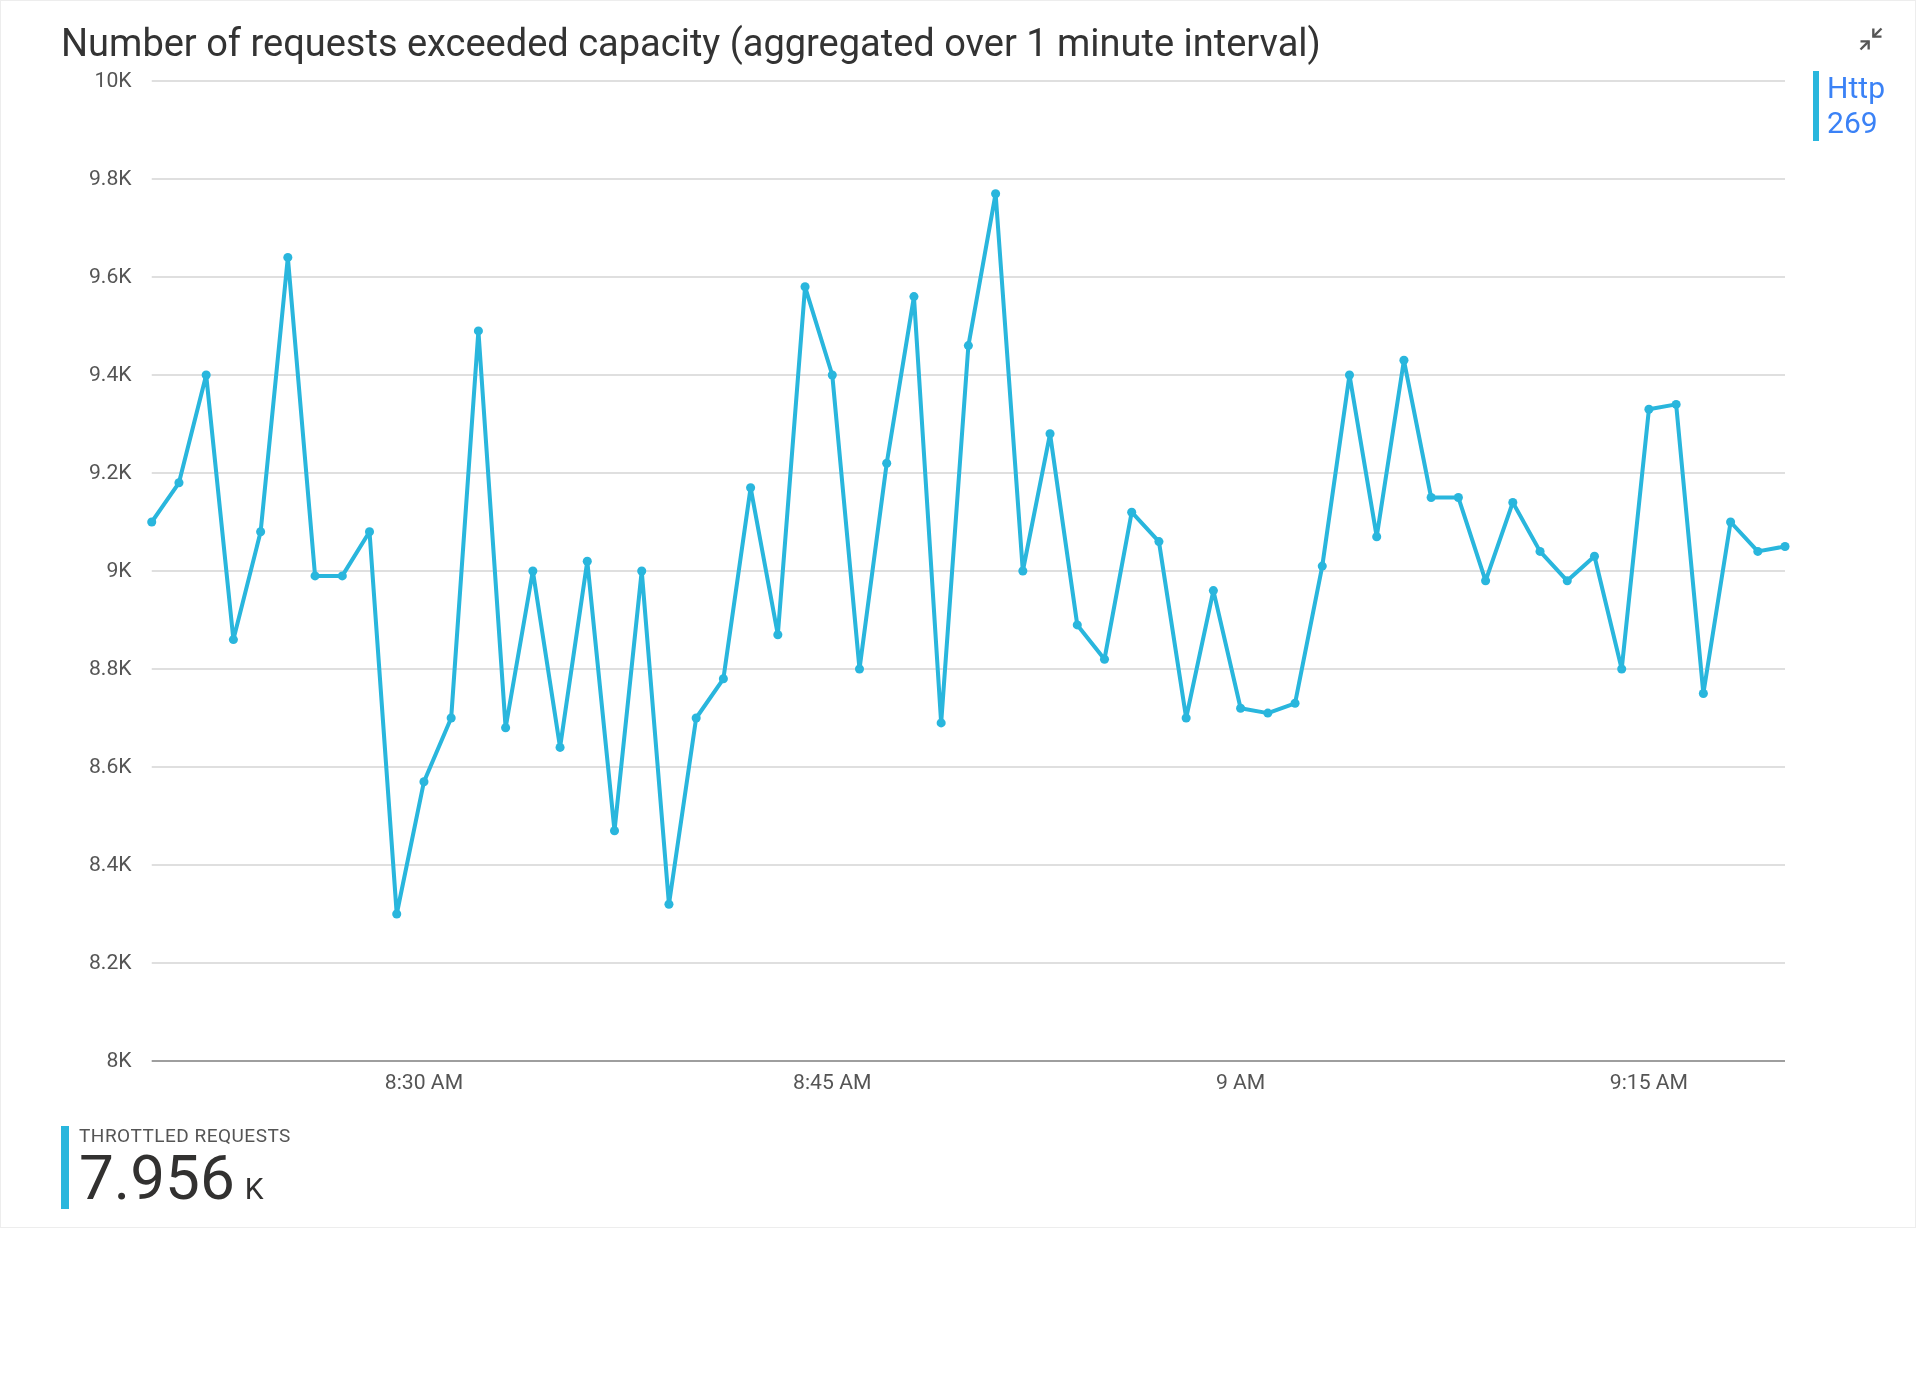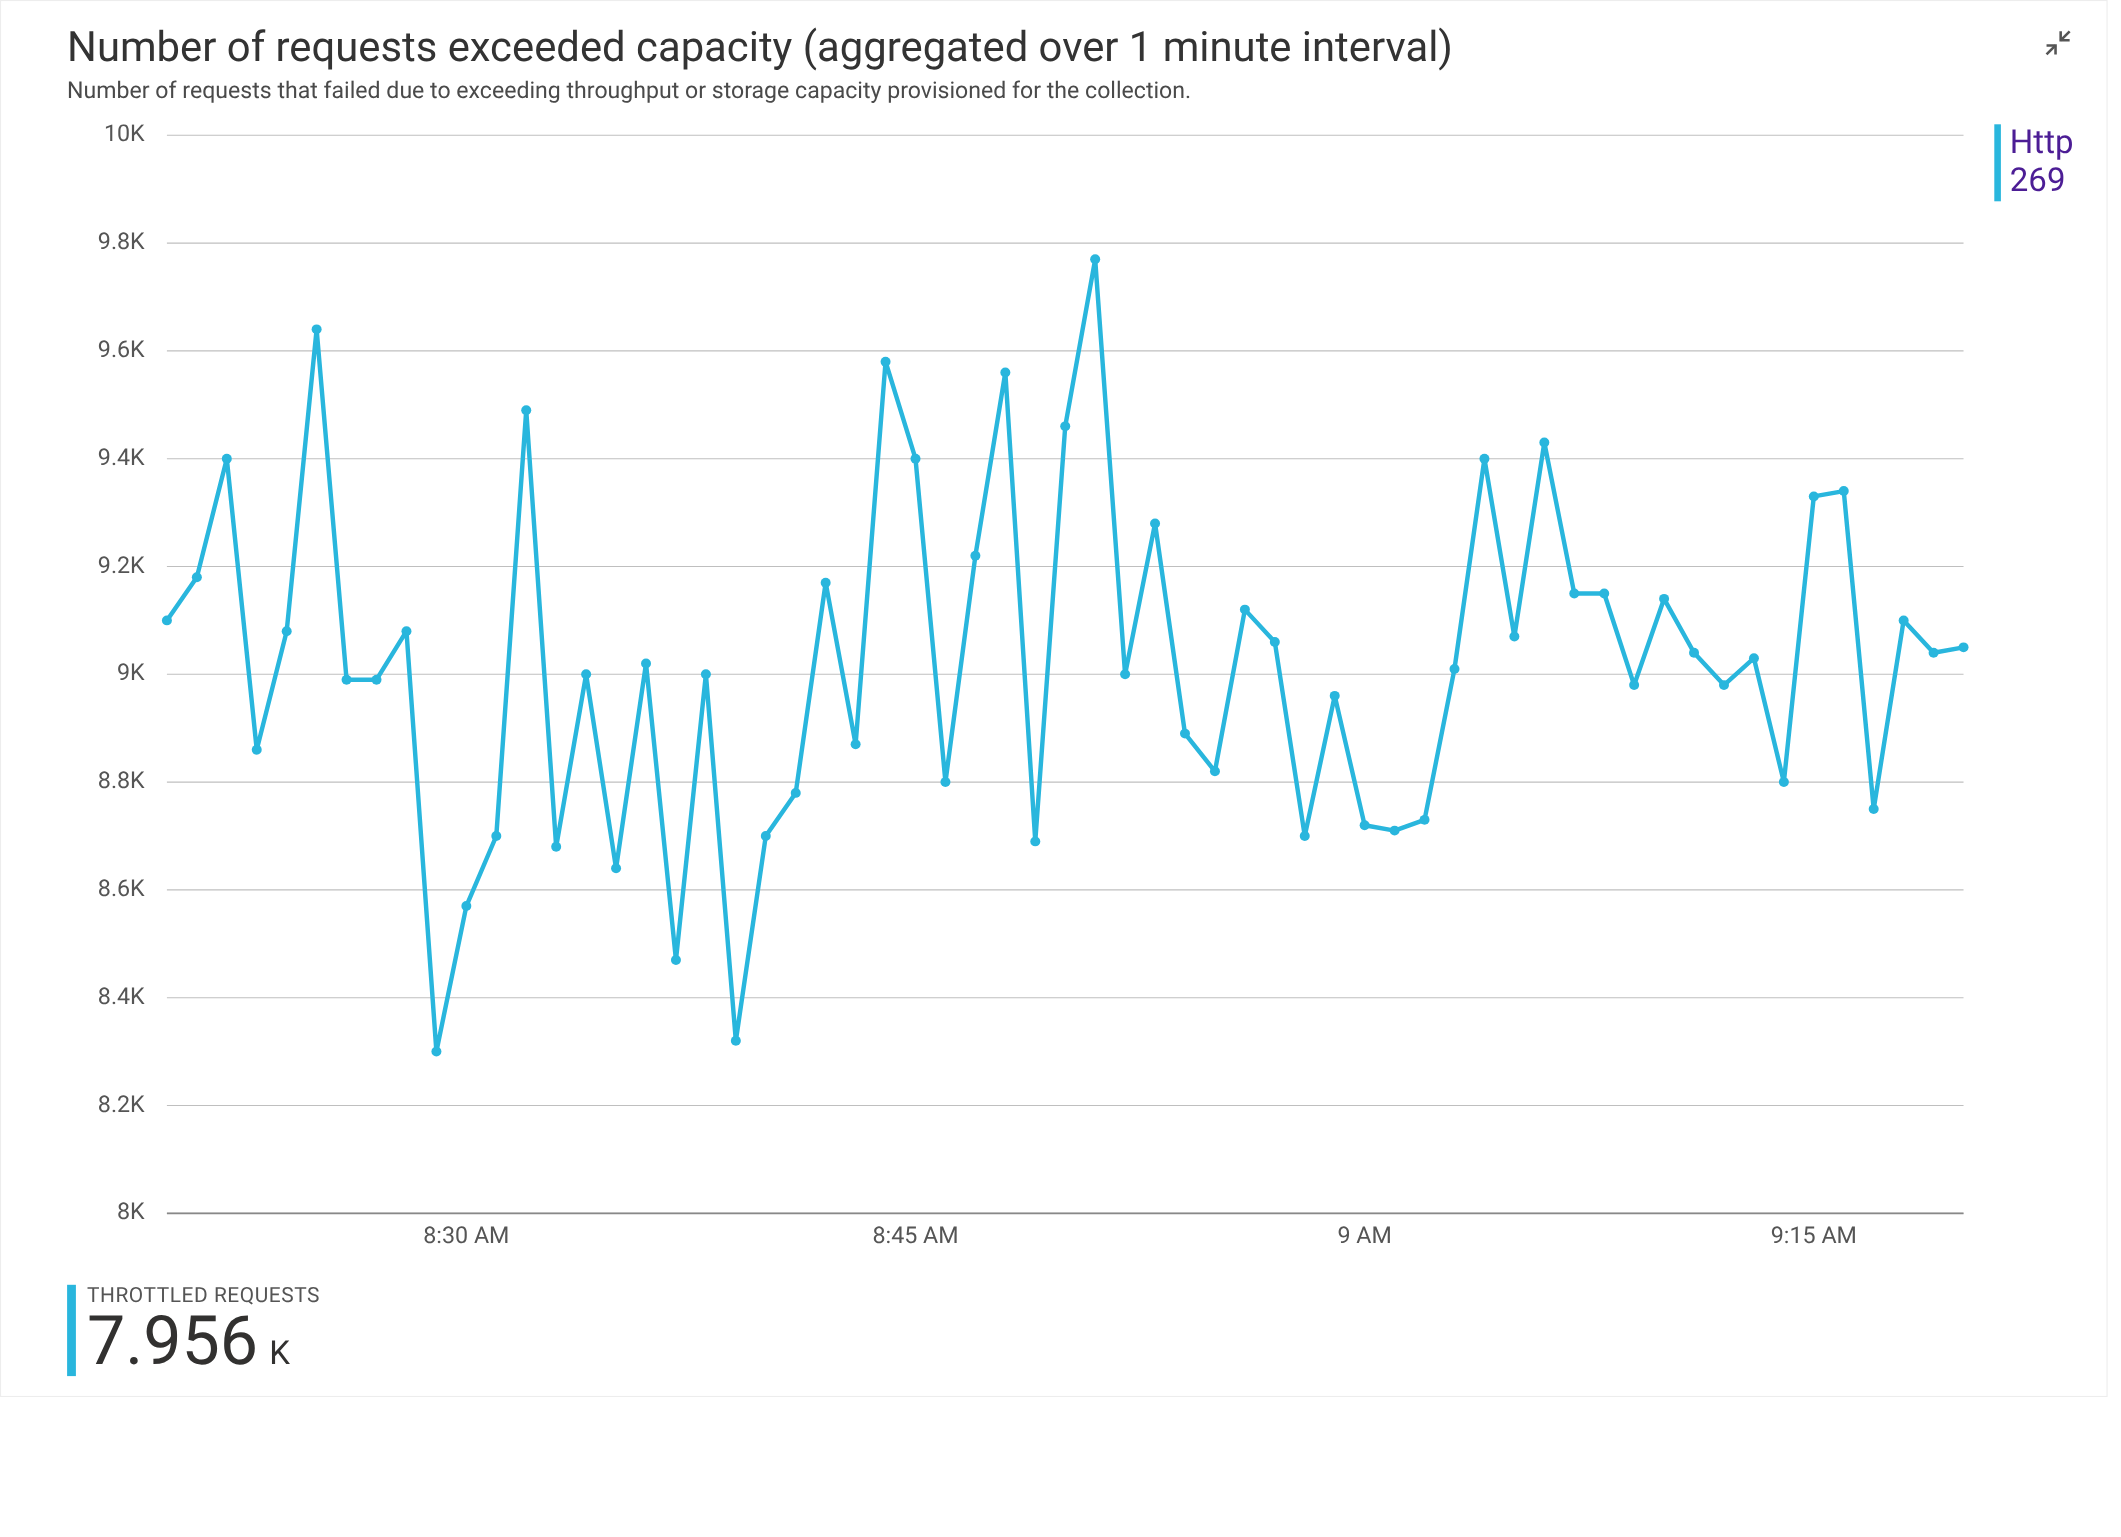--- a/index.html
+++ b/index.html
@@ -89,21 +89,21 @@
     align-items: flex-start;
   }
   .legend-bar {
     width: 6px;
     height: 70px;
     background: #29b6dd;
     margin-right: 8px;
   }
   .legend-text {
     font-size: 30px;
-    color: #4c1d95;
+    color: #3b82f6;
     line-height: 1.15;
   }
 
   .metric-block {
     margin-top: 10px;
     display: flex;
     align-items: stretch;
   }
   .metric-bar {
     width: 8px;
@@ -137,21 +137,20 @@
   <div class="collapse-btn">
     <svg viewBox="0 0 24 24" fill="none" stroke="currentColor" stroke-width="2">
       <path d="M14 3 L14 10 L21 10"></path>
       <path d="M21 3 L14 10"></path>
       <path d="M10 21 L10 14 L3 14"></path>
       <path d="M3 21 L10 14"></path>
     </svg>
   </div>
 
   <h1 class="title">Number of requests exceeded capacity (aggregated over 1 minute interval)</h1>
-  <div class="subtitle">Number of requests that failed due to exceeding throughput or storage capacity provisioned for the collection.</div>
 
   <div class="chart-row">
     <div class="chart-wrap">
       <svg class="chart" id="chart-svg" viewBox="0 0 1720 1045" preserveAspectRatio="none">
           <line x1="90" x2="1710" y1="990" y2="990" class="grid-line"></line>
           <text x="70" y="990" class="y-tick-label">8K</text>
           <line x1="90" x2="1710" y1="892" y2="892" class="grid-line"></line>
           <text x="70" y="892" class="y-tick-label">8.2K</text>
           <line x1="90" x2="1710" y1="794" y2="794" class="grid-line"></line>
           <text x="70" y="794" class="y-tick-label">8.4K</text>

